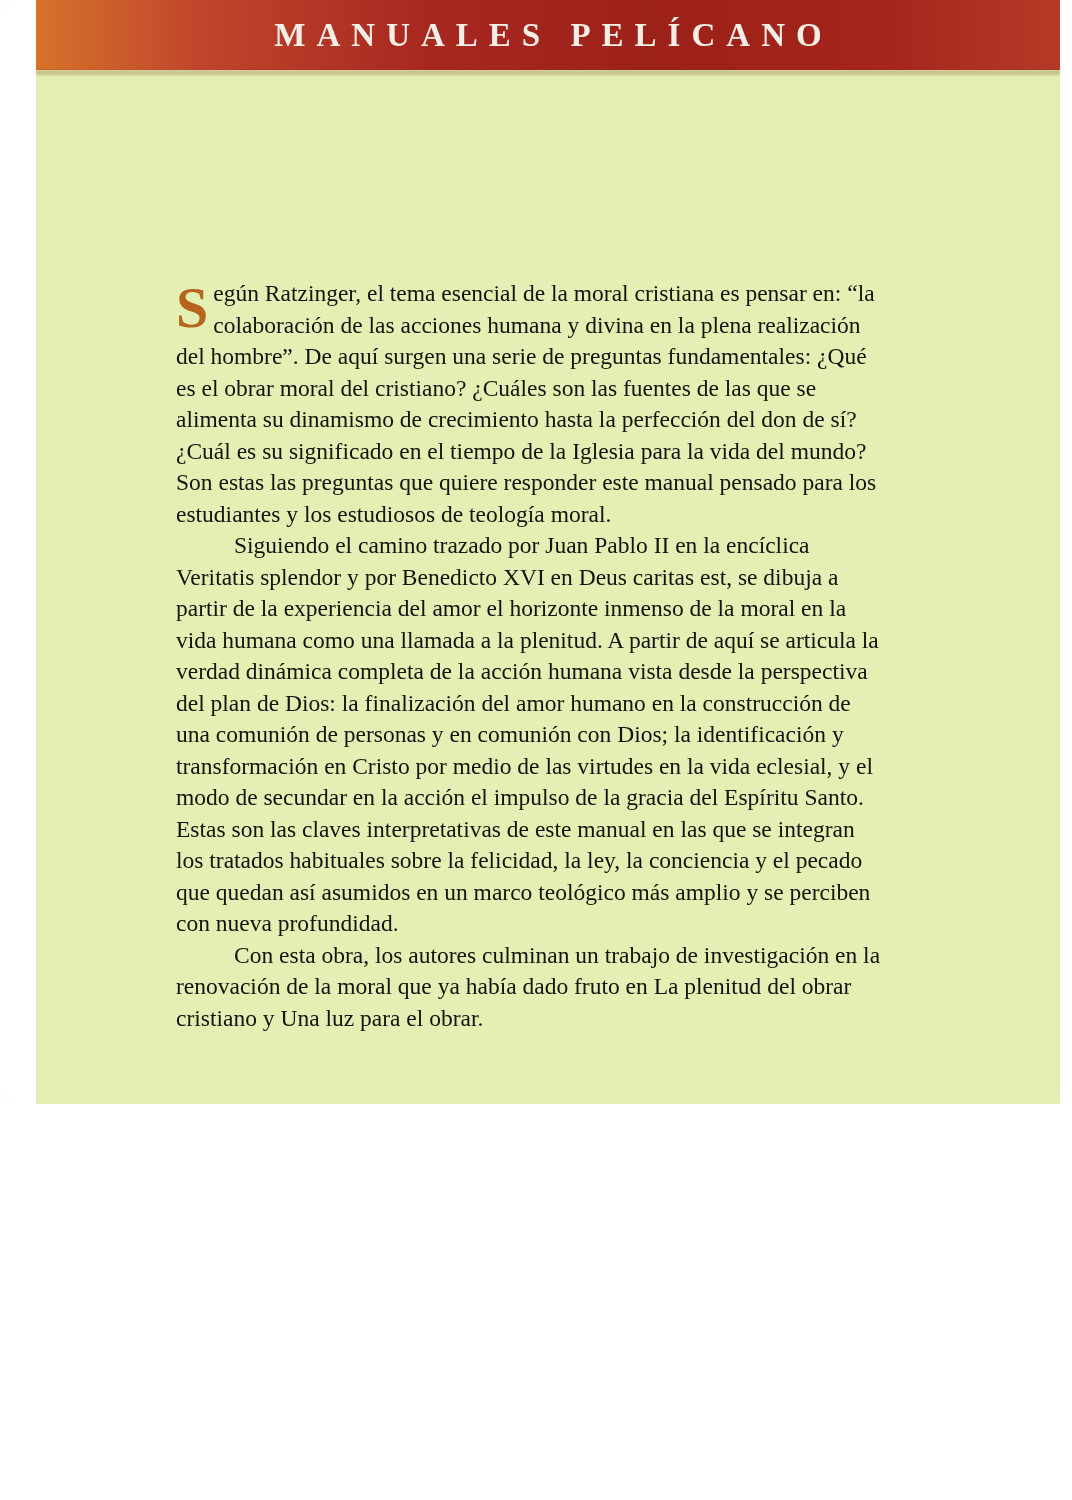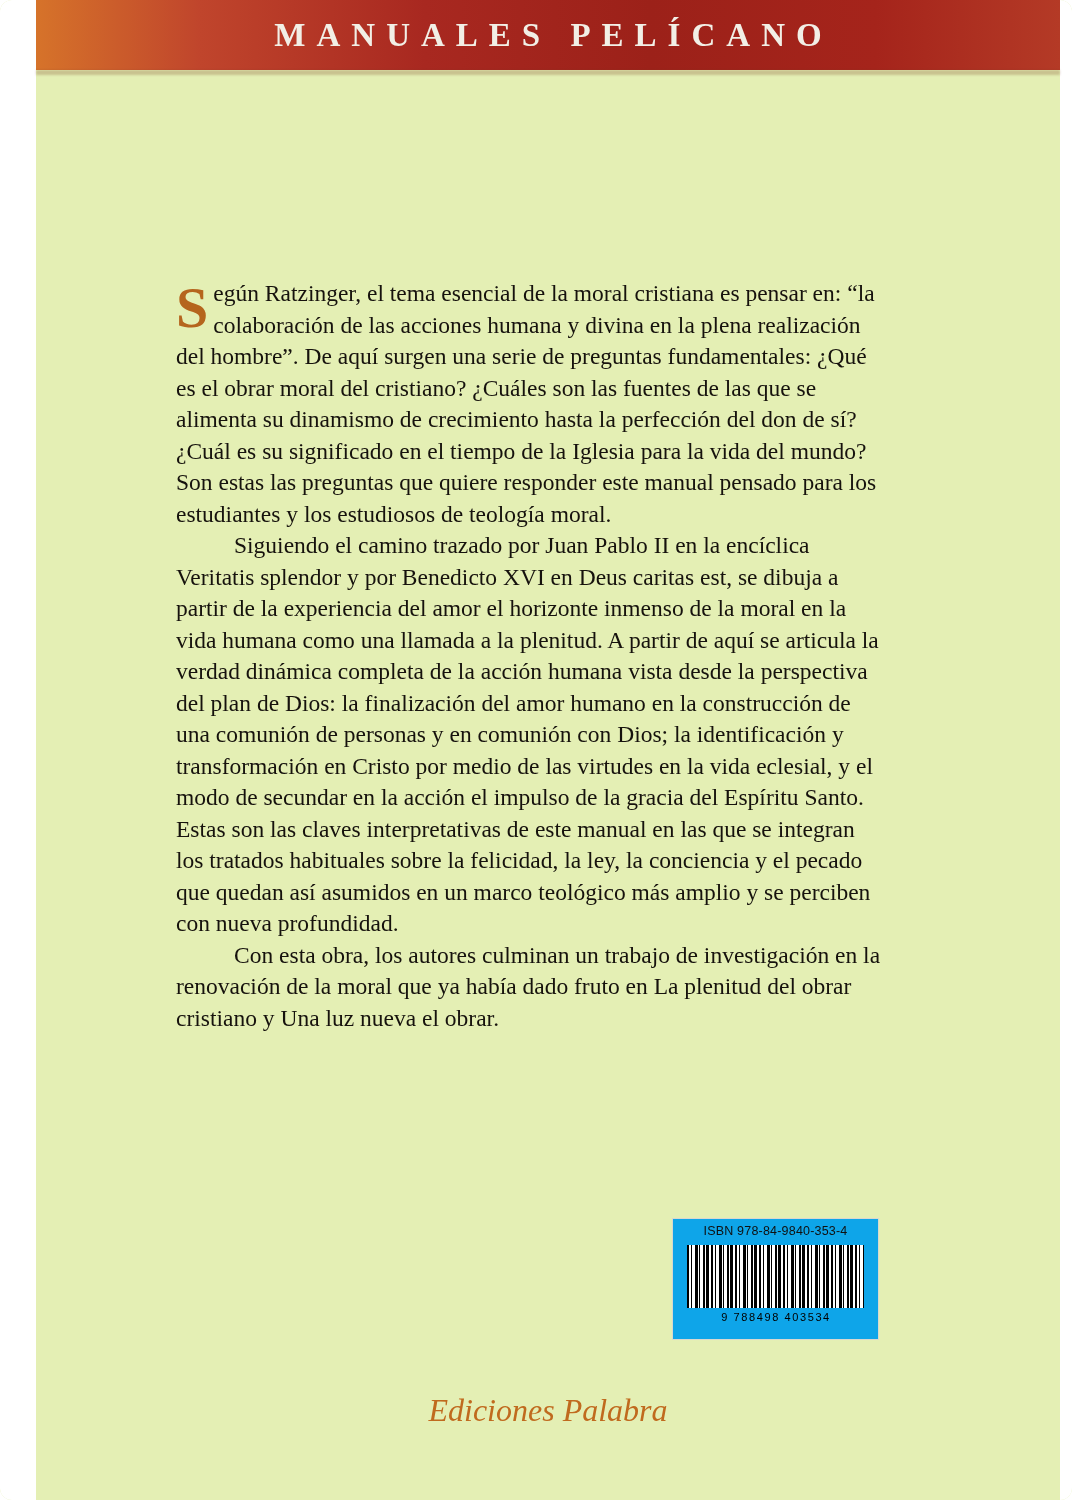--- a/index.html
+++ b/index.html
@@ -3,21 +3,21 @@
 <meta charset="utf-8">
 <style>
   html, body {
     margin: 0;
     padding: 0;
     background: #ffffff;
   }
   #page {
     position: relative;
     width: 1072px;
-    height: 1500px;
+    height: 1104px;
     background: #e4efb4;
     overflow: hidden;
     font-family: "Liberation Serif", serif;
     border-radius: 12px;
   }
   
   #left-gutter {
     position: absolute;
     left: 0; top: 0;
     width: 36px; height: 1500px;
@@ -158,21 +158,21 @@
   <div id="left-gutter"></div>
   <div id="right-gutter"></div>
 
   <div id="top-banner"></div>
   <div id="banner-shadow"></div>
   <div id="banner-title">MANUALES PELÍCANO</div>
 
   <div id="blurb">
     <p class="first"><span class="dropcap">S</span><span>egún Ratzinger, el tema esencial de la moral cristiana es pensar en: “la colaboración de las acciones humana y divina en la plena realización del hombre”. De aquí surgen una serie de preguntas fundamentales: ¿Qué es el obrar moral del cristiano? ¿Cuáles son las fuentes de las que se alimenta su dinamismo de crecimiento hasta la perfección del don de sí? ¿Cuál es su significado en el tiempo de la Iglesia para la vida del mundo? Son estas las preguntas que quiere responder este manual pensado para los estudiantes y  los estudiosos de teología moral.</span></p>
     <p><span>Siguiendo el camino trazado por Juan Pablo II en la encíclica </span><span class="ital">Veritatis splendor</span><span> y por Benedicto XVI en </span><span class="ital">Deus caritas est</span><span>, se dibuja a partir de la experiencia del amor el horizonte inmenso de la moral en la vida humana como una llamada a la plenitud. A partir de aquí se articula la verdad dinámica completa de la acción humana vista desde la perspectiva del plan de Dios: la finalización del amor humano en la construcción de una comunión de personas y en comunión con Dios; la identificación y transformación en Cristo por medio de las virtudes en la vida eclesial, y el modo de secundar en la acción el impulso de la gracia del Espíritu Santo. Estas son las claves interpretativas de este manual en las que se integran los tratados habituales sobre la felicidad, la ley, la conciencia y el pecado que quedan así asumidos en un marco teológico más amplio y se perciben con nueva profundidad.</span></p>
-    <p><span>Con esta obra, los autores culminan un trabajo de investigación en la renovación de la moral que ya había dado fruto en </span><span class="ital">La plenitud del obrar cristiano</span><span> y </span><span class="ital">Una luz nueva el obrar</span><span>.</span></p>
+    <p><span>Con esta obra, los autores culminan un trabajo de investigación en la renovación de la moral que ya había dado fruto en </span><span class="ital">La plenitud del obrar cristiano</span><span> y </span><span class="ital">Una luz para el obrar</span><span>.</span></p>
   </div>
 
   <div id="isbn-box">
     <div id="isbn-text">ISBN 978-84-9840-353-4</div>
     <div id="barcode"></div>
     <div id="barcode-digits">9 788498 403534</div>
   </div>
 
   <div id="publisher">Ediciones Palabra</div>
 

